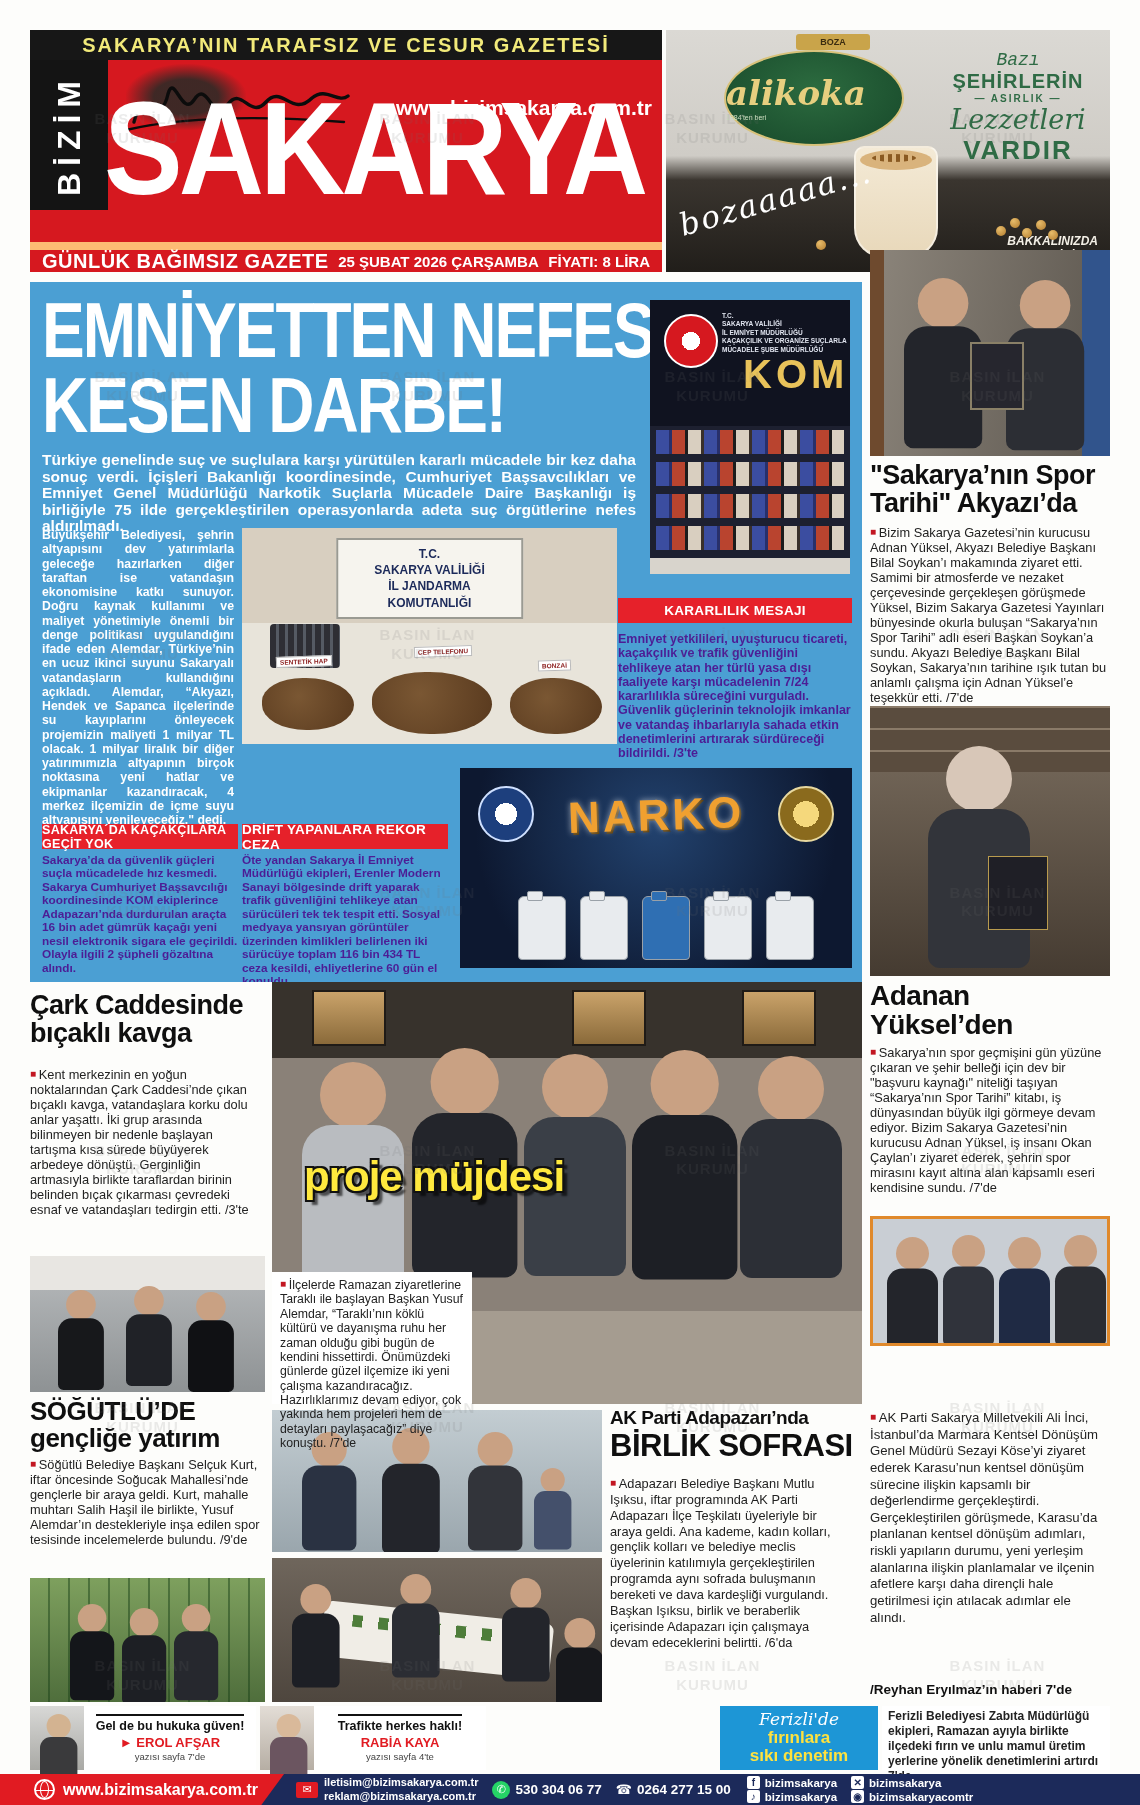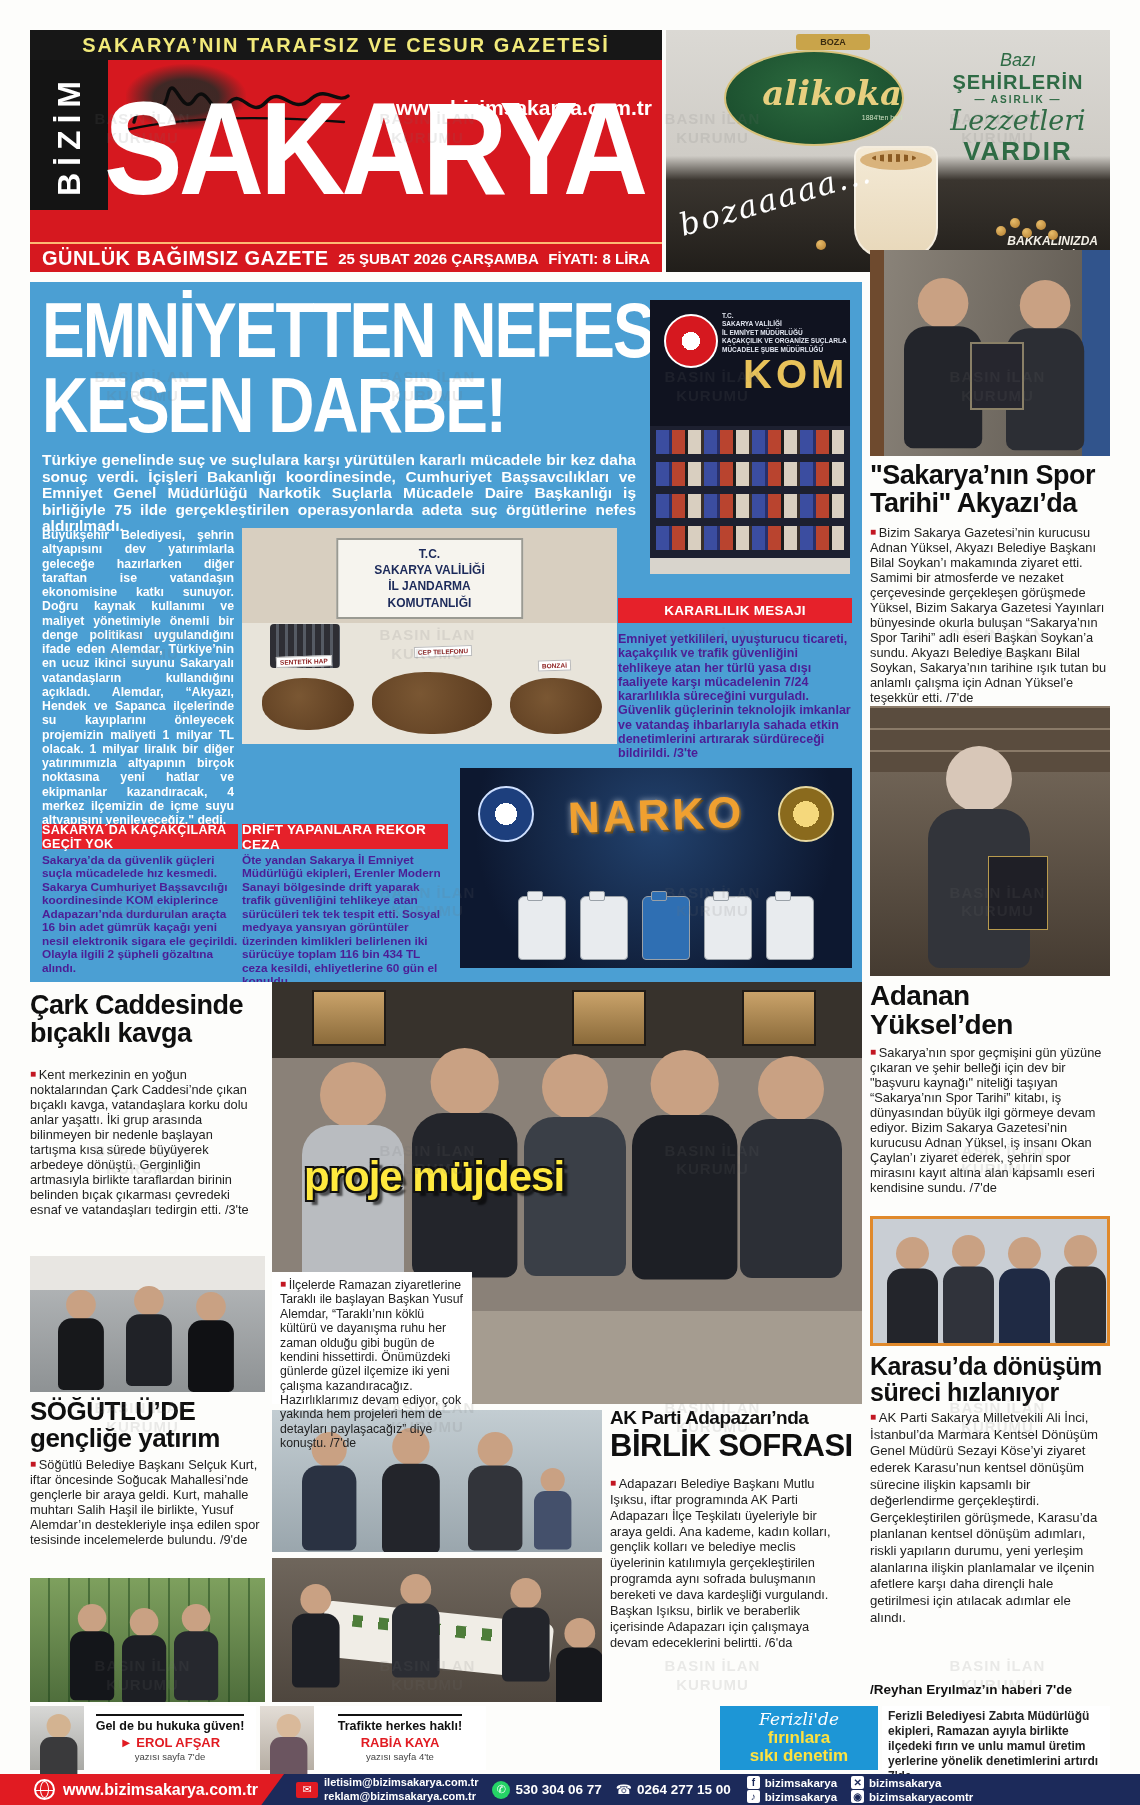--- a/index.html
+++ b/index.html
@@ -19,38 +19,38 @@
   .bizim-box{position:absolute;left:0;top:0;width:78px;height:150px;background:#141414;
              display:flex;align-items:center;justify-content:center;}
   .bizim-box span{writing-mode:vertical-rl;transform:rotate(180deg);color:#fff;
                   font-size:32px;font-weight:900;letter-spacing:7px;}
   .eyes{position:absolute;left:96px;top:4px;width:120px;height:66px;
         background:radial-gradient(ellipse at 50% 50%,#2e2a26 0 38%,rgba(46,42,38,0) 72%);opacity:.9;}
   .signature{position:absolute;left:86px;top:0;width:240px;height:84px;}
   .site{position:absolute;right:10px;top:36px;color:#fff;font-weight:700;font-size:21px;}
   .brand{position:absolute;left:74px;top:22px;color:#fff;font-size:118px;font-weight:900;
          letter-spacing:-4px;line-height:1;transform:scaleY(1.12);transform-origin:top left;}
-  .mast-bottom{position:absolute;left:0;bottom:0;width:100%;height:30px;border-top:2px solid #fdba74;
+  .mast-bottom{position:absolute;left:0;bottom:0;width:100%;height:30px;border-top:8px solid #fdba74;
                box-sizing:border-box;display:flex;align-items:center;justify-content:space-between;
                padding:0 12px;color:#fff;}
   .mast-bottom .ed{font-size:20px;font-weight:900;letter-spacing:.5px;}
   .mast-bottom .dt,.mast-bottom .pr{font-size:15px;font-weight:700;}
   
   .ad{left:666px;top:30px;width:444px;height:242px;
       background:linear-gradient(180deg,#dbd9d4 0%,#cfccc6 52%,#3a352f 62%,#211e1a 100%);overflow:hidden;}
   .ad-ribbon{position:absolute;left:130px;top:4px;width:74px;height:16px;background:#c9a44a;
              color:#3b2c10;font-size:9px;font-weight:700;text-align:center;line-height:16px;border-radius:3px;}
   .ad-oval{position:absolute;left:58px;top:20px;width:176px;height:92px;border-radius:50%;
            background:radial-gradient(ellipse at 50% 40%,#2c6b3f,#17482a);border:2px solid #d8c27a;
-           display:flex;flex-direction:column;align-items:flex-end;justify-content:center;}
+           display:flex;flex-direction:column;align-items:flex-start;justify-content:center;}
   .ad-brand{font-family:"DejaVu Serif",serif;font-style:italic;font-weight:700;
             font-size:34px;color:#e7cf7f;line-height:1;}
   .ad-since{font-size:7px;color:#cfe0c2;margin-top:4px;}
   .ad-slogan{position:absolute;left:272px;top:20px;width:160px;text-align:center;color:#2f6b45;}
-  .ad-s1{font-family:Liberation Sans, sans-serif;font-style:italic;font-size:18px;}
+  .ad-s1{font-family:Liberation Mono, monospace;font-style:italic;font-size:18px;}
   .ad-s2{font-weight:800;font-size:20px;letter-spacing:1px;}
   .ad-s3{font-weight:700;font-size:10px;letter-spacing:2px;}
   .ad-s4{font-family:"DejaVu Serif",serif;font-style:italic;font-size:27px;}
   .ad-s5{font-weight:900;font-size:26px;letter-spacing:2px;}
   .ad-glass{position:absolute;left:188px;top:116px;width:80px;height:108px;
             background:linear-gradient(#f4ead6,#e8d8ba);border:2px solid rgba(255,255,255,.5);
             border-radius:10px 10px 30px 30px;}
   .ad-glass::before{content:"";position:absolute;left:4px;top:2px;right:4px;height:20px;
                     border-radius:50%;background:#d9b37c;}
   .ad-glass::after{content:"";position:absolute;left:16px;top:6px;width:44px;height:8px;border-radius:50%;
@@ -354,24 +354,20 @@
     <div>Adanan Yüksel’den</div>
   </div>
   <div class="body-col bullet" style="left:870px;top:1046px;width:240px">Sakarya’nın spor geçmişini gün yüzüne çıkaran ve şehir belleği için dev bir "başvuru kaynağı" niteliği taşıyan “Sakarya’nın Spor Tarihi” kitabı, iş dünyasından büyük ilgi görmeye devam ediyor. Bizim Sakarya Gazetesi’nin kurucusu Adnan Yüksel, iş insanı Okan Çaylan’ı ziyaret ederek, şehrin spor mirasını kayıt altına alan kapsamlı eseri kendisine sundu. /7'de</div>
 
   <div class="abs photo" style="left:870px;top:1216px;width:240px;height:130px;background:#c9ced4;border:3px solid #e0892b;box-sizing:border-box">
     <i class="pp" style="left:14px;top:18px;--s:1.5;--suit:#23252b"></i>
     <i class="pp" style="left:70px;top:16px;--s:1.5;--suit:#30333b"></i>
     <i class="pp" style="left:126px;top:18px;--s:1.5;--suit:#1f2a44"></i>
     <i class="pp" style="left:182px;top:16px;--s:1.5;--suit:#2b2d33"></i>
   </div>
-  <div class="h-black" style="left:870px;top:1354px;width:240px;font-size:25px">
-    <div>Karasu’da dönüşüm</div>
-    <div>süreci hızlanıyor</div>
-  </div>
   <div class="body-col bullet" style="left:870px;top:1410px;width:240px;font-size:13.2px;line-height:1.26">AK Parti Sakarya Milletvekili Ali İnci, İstanbul’da Marmara Kentsel Dönüşüm Genel Müdürü Sezayi Köse’yi ziyaret ederek Karasu’nun kentsel dönüşüm sürecine ilişkin kapsamlı bir değerlendirme gerçekleştirdi. Gerçekleştirilen görüşmede, Karasu’da planlanan kentsel dönüşüm adımları, riskli yapıların durumu, yeni yerleşim alanlarına ilişkin planlamalar ve ilçenin afetlere karşı daha dirençli hale getirilmesi için atılacak adımlar ele alındı.</div>
   <div class="byline" style="left:870px;top:1682px">/Reyhan Eryılmaz’ın haberi 7'de</div>
 
   <div class="h-black" style="left:30px;top:992px;width:235px;font-size:27px">
     <div>Çark Caddesinde</div>
     <div>bıçaklı kavga</div>
   </div>
   <div class="body-col bullet" style="left:30px;top:1068px;width:232px">Kent merkezinin en yoğun noktalarından Çark Caddesi’nde çıkan bıçaklı kavga, vatandaşlara korku dolu anlar yaşattı. İki grup arasında bilinmeyen bir nedenle başlayan tartışma kısa sürede büyüyerek arbedeye dönüştü. Gerginliğin artmasıyla birlikte taraflardan birinin belinden bıçak çıkarması çevredeki esnaf ve vatandaşları tedirgin etti. /3'te</div>
   <div class="abs photo" style="left:30px;top:1256px;width:235px;height:136px;background:linear-gradient(#b9bcbe,#8e9294)">
     <div class="abs" style="left:0;top:0;width:100%;height:34px;background:#e8e6e2"></div>

